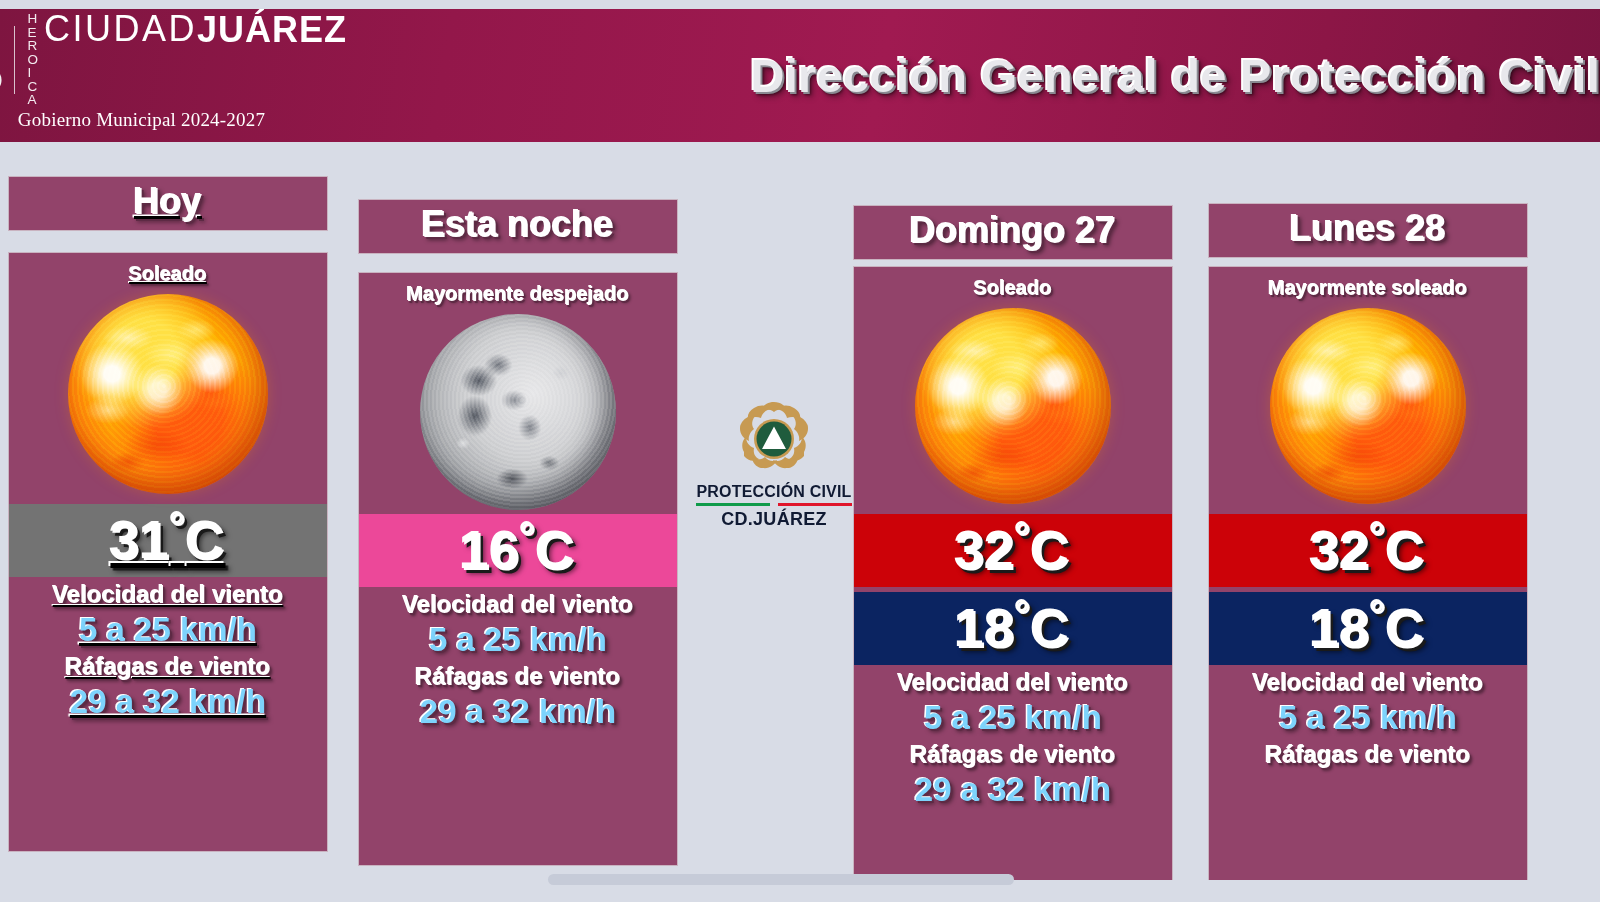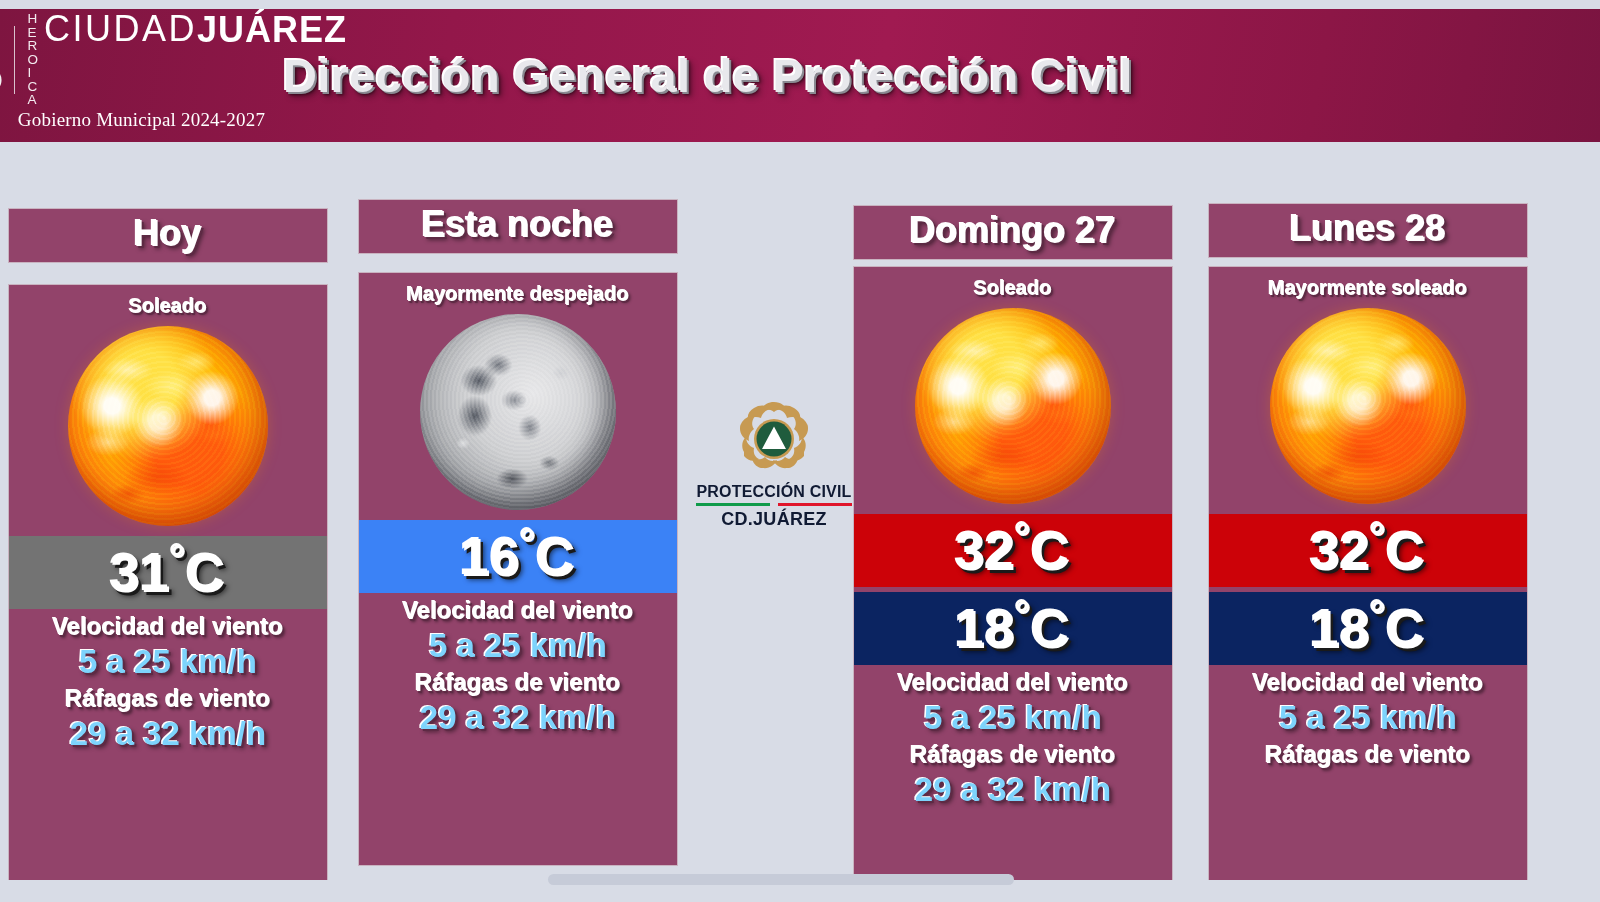--- a/index.html
+++ b/index.html
@@ -32,21 +32,21 @@
   #heroica { font-size:13.5px; letter-spacing:5.5px; color:#f3eaef; font-weight:400; margin-bottom:1px; }
   #ciudad { font-size:36px; letter-spacing:2.5px; color:#ffffff; font-weight:400; line-height:.96; }
   #juarez { font-size:36px; letter-spacing:1px; color:#ffffff; font-weight:bold; line-height:.98; }
   #gobierno {
     font-family:"Liberation Serif", serif;
     font-size:19px; color:#ffffff; letter-spacing:.2px; margin-top:2px;
   }
 
   #header-title {
     position:absolute; left:283px; top:0; width:1317px; height:133px;
-    display:flex; flex-direction:column; align-items:flex-start; justify-content:center;
+    display:flex; flex-direction:column; align-items:flex-end; justify-content:center;
     text-align:center;
   }
   .hdr-line {
     font-size:47px; font-weight:bold; color:#e8e8ec;
     letter-spacing:.3px; line-height:1.14;
     text-shadow:
       -2px -2px 0 #ffffff,
       2px 2px 0 #8a8a92,
       3px 3px 3px rgba(0,0,0,.55),
       5px 5px 6px rgba(0,0,0,.35);
@@ -229,42 +229,42 @@
     <div id="gobierno">Gobierno Municipal 2024-2027</div>
   </div>
 
   <div id="header-title">
     <div class="hdr-line">Dirección General de Protección Civil</div>
   </div>
 </div>
 <div id="header-topline"></div>
 
 <div id="cards-layer">
-    <div class="card" style="left: 8px; top: 208px;">
+    <div class="card" style="left: 8px; top: 176px; text-decoration: underline;">
       <div class="card-title">Hoy</div>
       <div class="card-body" style="margin-top: 21px; min-height: 600px;">
         <div class="cond">Soleado</div>
         <div class="icon-wrap" style="height: 208px;">
           <div class="sun" style="width: 200px; height: 200px;"></div>
         </div>
         <div class="temp hot" style="background: #737373; margin-top: 6px;"><span>31</span><span class="deg">°</span><span>C</span></div>
         <div class="wind-label">Velocidad del viento</div>
         <div class="wind-val">5 a 25 km/h</div>
         <div class="wind-label">Ráfagas de viento</div>
         <div class="wind-val">29 a 32 km/h</div>
       </div>
     </div>
     <div class="card" style="left: 358px; top: 199px;">
       <div class="card-title">Esta noche</div>
       <div class="card-body" style="margin-top: 18px; min-height: 594px;">
         <div class="cond">Mayormente despejado</div>
         <div class="icon-wrap" style="height: 204px;">
           <div class="moon" style="width: 196px; height: 196px;"></div>
         </div>
-        <div class="temp cold" style="background: #3b82f6; margin-top: 6px;"><span>16</span><span class="deg">°</span><span>C</span></div>
+        <div class="temp cold" style="background: #ec4899; "><span>16</span><span class="deg">°</span><span>C</span></div>
         <div class="wind-label">Velocidad del viento</div>
         <div class="wind-val">5 a 25 km/h</div>
         <div class="wind-label">Ráfagas de viento</div>
         <div class="wind-val">29 a 32 km/h</div>
       </div>
     </div>
     <div class="card" style="left: 853px; top: 205px;">
       <div class="card-title">Domingo 27</div>
       <div class="card-body" style="margin-top: 6px; min-height: 645px;">
         <div class="cond">Soleado</div>

